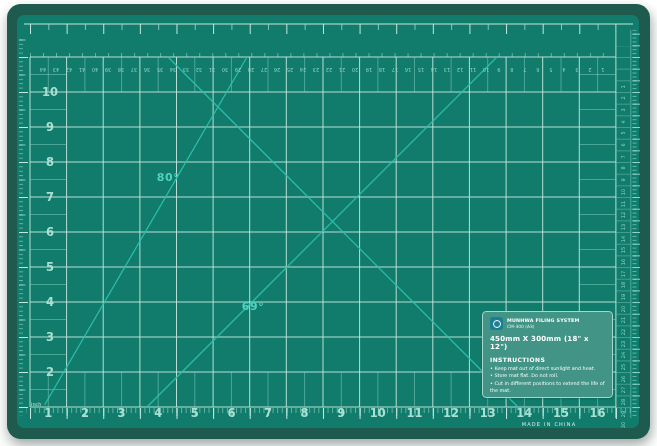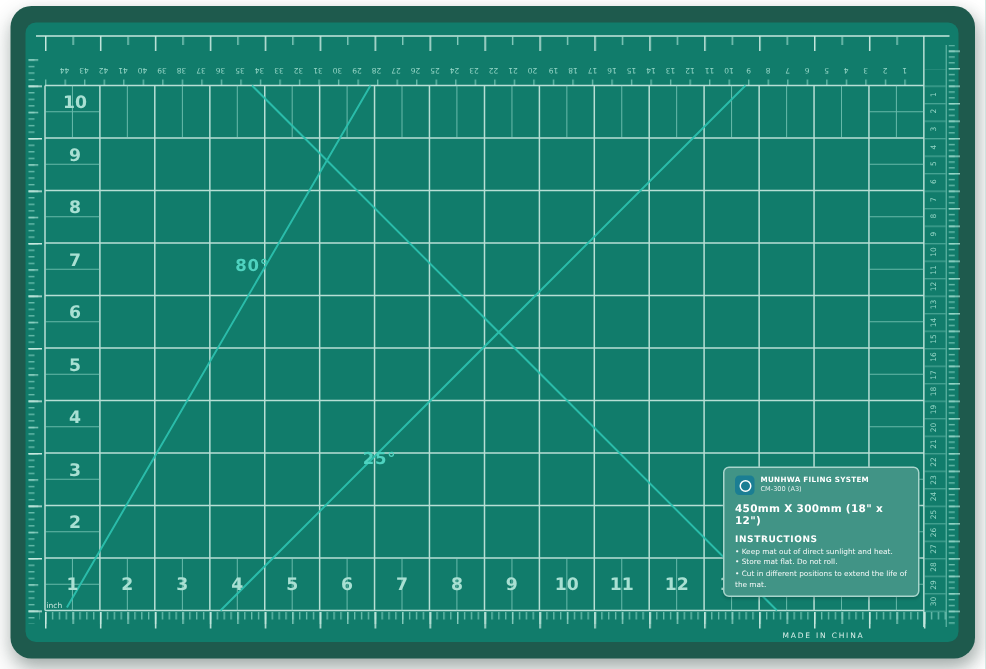--- a/index.html
+++ b/index.html
@@ -2,21 +2,21 @@
 <html><head>
 <meta charset="utf-8">
 <style>
   html,body{margin:0;padding:0;background:#fff;}
   .stage{position:relative;width:657px;height:446px;background:#ffffff;overflow:hidden;
          font-family:"DejaVu Sans","Liberation Sans",sans-serif;}
   .mat{position:absolute;left:7px;top:4px;width:643px;height:435px;background:#1e5a4d;
        border-radius:14px;box-shadow:0 7px 14px rgba(45,65,60,.32), 3px 4px 9px rgba(45,65,60,.18);}
   .surface{position:absolute;left:10px;top:11px;width:622px;height:413px;background:#117c6b;border-radius:7px;}
   .overlay{position:absolute;left:0;top:0;pointer-events:none;}
-  .numhost{position:absolute;inset:0;pointer-events:none;}
+  .numhost{position:absolute;inset:0;pointer-events:none;margin-top:24px;}
   .bnum{position:absolute;top:389px;left:calc(48.3px + var(--i)*36.62px);transform:translate(-50%,-50%);
         font-size:11.5px;font-weight:700;color:#a9e0d3;}
   .lnum{position:absolute;left:50px;top:calc(68px + var(--i)*35px);transform:translate(-50%,-50%);
         font-size:11.5px;font-weight:700;color:#a9e0d3;}
   .tnum{position:absolute;top:46px;left:calc(43px + var(--i)*13.02px);transform:translate(-50%,-50%) rotate(180deg);
         font-size:5px;color:#96d6c7;}
   .rnum{position:absolute;left:622.5px;top:calc(62.8px + var(--i)*11.67px);transform:translate(-50%,-50%) rotate(-90deg);
         font-size:5px;color:#96d6c7;}
   .angle{position:absolute;transform:translate(-50%,-50%);font-size:11px;font-weight:600;
          color:#4fd2bf;letter-spacing:.5px;}
@@ -219,21 +219,21 @@
       <span class="bnum" style="--i: 9;">10</span>
       <span class="bnum" style="--i: 10;">11</span>
       <span class="bnum" style="--i: 11;">12</span>
       <span class="bnum" style="--i: 12;">13</span>
       <span class="bnum" style="--i: 13;">14</span>
       <span class="bnum" style="--i: 14;">15</span>
       <span class="bnum" style="--i: 15;">16</span>
     </div>
 
   <span class="angle angle60">80°</span>
-  <span class="angle angle45">25°</span>
+  <span class="angle angle45">69°</span>
   <span class="inch">inch</span>
   <span class="madein">MADE IN CHINA</span>
 
   <div class="label">
     <div class="lhead">
       <span class="logo">
           <span class="ring"></span>
         </span>
       <div>
         <div class="brand1">MUNHWA FILING SYSTEM</div>

